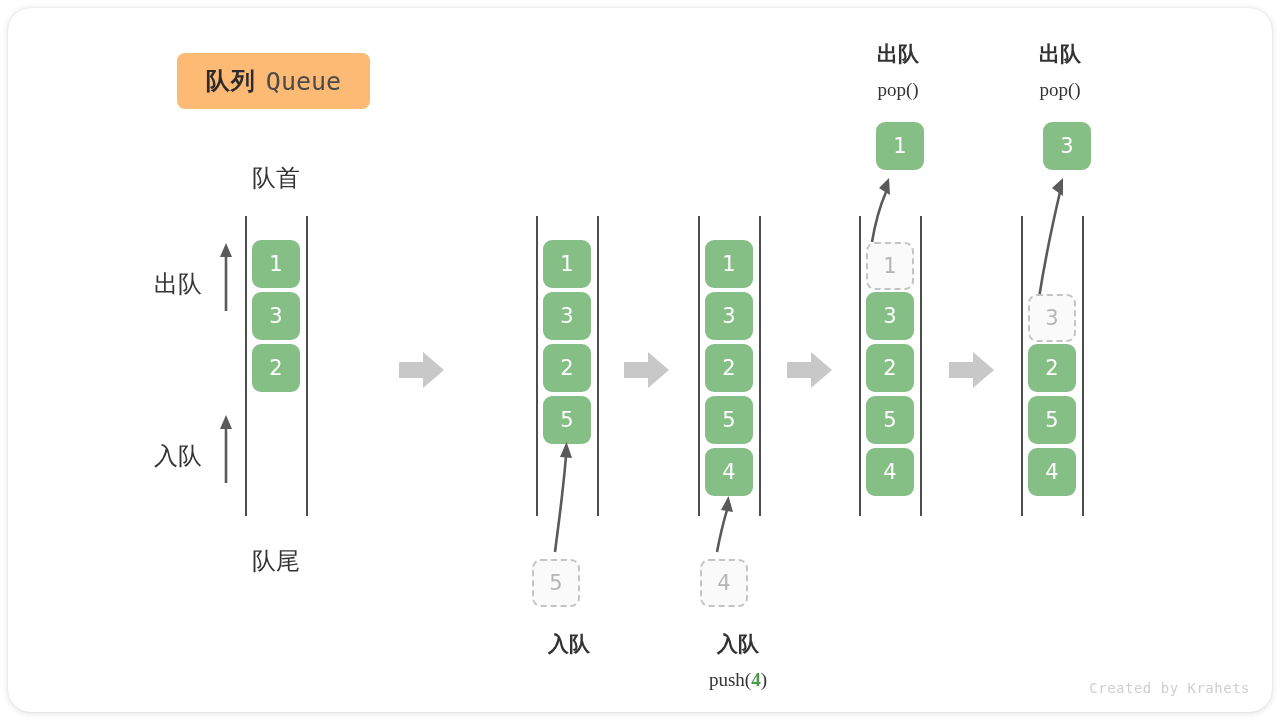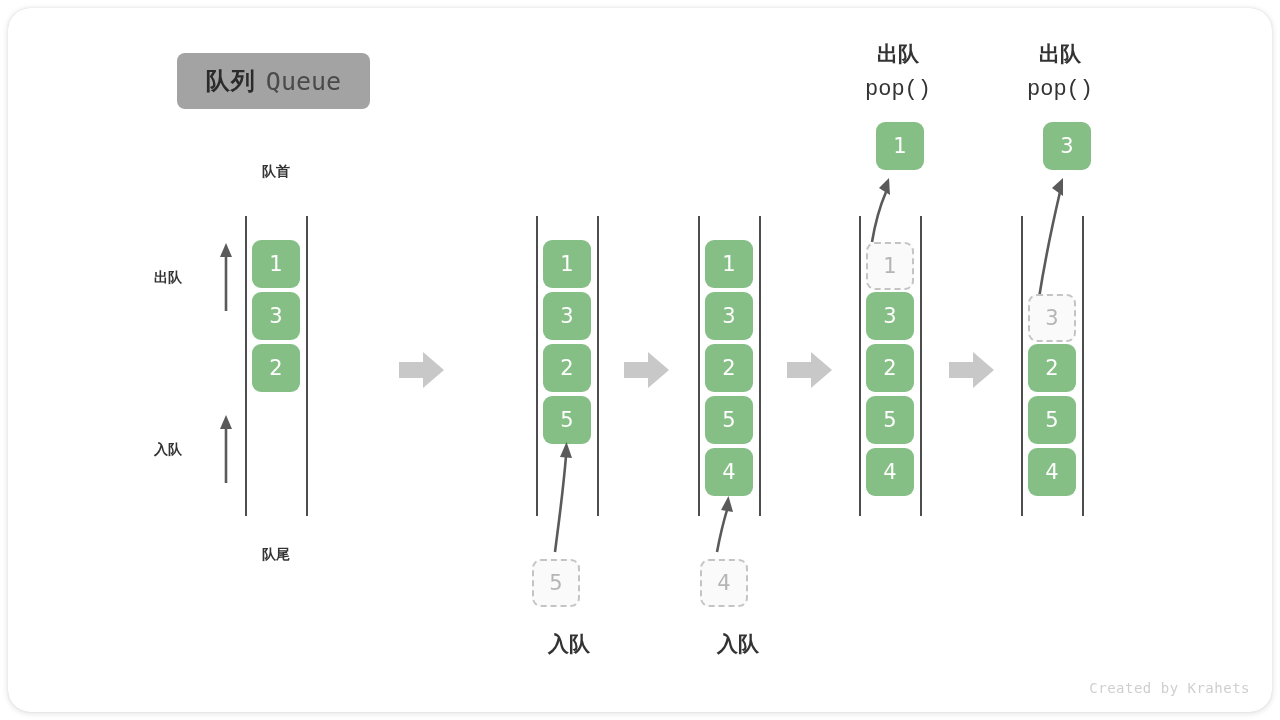--- a/index.html
+++ b/index.html
@@ -16,47 +16,47 @@
     border-radius: 22px;
     box-shadow: 0 1px 6px rgba(0,0,0,0.14), 0 0 1px rgba(0,0,0,0.18);
     overflow: hidden;
   }
   .abs { position: absolute; }
 
   
   #title-chip {
     left: 169px; top: 45px;
     width: 193px; height: 56px;
-    background: #a3a3a3;
+    background: #fdba74;
     border-radius: 8px;
     display: flex; align-items: center; justify-content: center;
   }
   #title-cn {
     font-size: 24px; font-weight: bold; color: #2b2b2b;
     letter-spacing: 1px;
   }
   #title-en {
     font-size: 25px; color: #4a4a4a;
     font-family: "DejaVu Sans Mono", "Liberation Mono", monospace;
     margin-left: 10px;
   }
 
   
   .cn-label {
-    font-size: 14px; font-weight: bold; color: #333333;
+    font-size: 24px; font-weight: normal; color: #333333;
     white-space: nowrap;
   }
   .op-label {
     font-size: 21px; color: #333333; white-space: nowrap;
     text-align: center; line-height: 36px;
   }
   .op-cn { font-weight: bold; font-size: 21px; color: #333333; }
   .mono {
-    font-family: Liberation Mono, monospace;
-    font-size: 22px; color: #333333;
+    font-family: Liberation Serif, serif;
+    font-size: 19px; color: #333333;
   }
   .mono .arg { color: #4a9a4a; font-weight: bold; }
 
   
   .rail {
     width: 2px;
     background: #4d4d4d;
   }
 
   
@@ -177,20 +177,21 @@
   <div class="abs cell ghost" style="left:692px; top:551px;">4</div>
   <div class="abs" style="left:698px; top:484px;">
     <svg width="36" height="62" viewBox="0 0 36 62">
       <path d="M11 60 C 14 44, 18 28, 21 18" stroke="#5a5a5a" stroke-width="2.6" fill="none"></path>
       <path d="M22.5 4 L27 20 L15 18 Z" fill="#5a5a5a"></path>
     </svg>
   </div>
 
   <div class="abs op-label" style="left:610px; top:618px; width:240px;">
     <div class="op-cn">入队</div>
+    <div class="mono"><span>push(</span><span class="arg">4</span><span>)</span></div>
   </div>
 
   <div class="abs" style="left:779px; top:342px;">
     <svg class="block-arrow" viewBox="0 0 46 40">
       <path d="M0 12 L24 12 L24 2 L45 20 L24 38 L24 28 L0 28 Z" fill="#c8c8c8"></path>
     </svg>
   </div>
 
   <div class="abs op-label" style="left:800px; top:28px; width:180px;">
     <div class="op-cn">出队</div>

